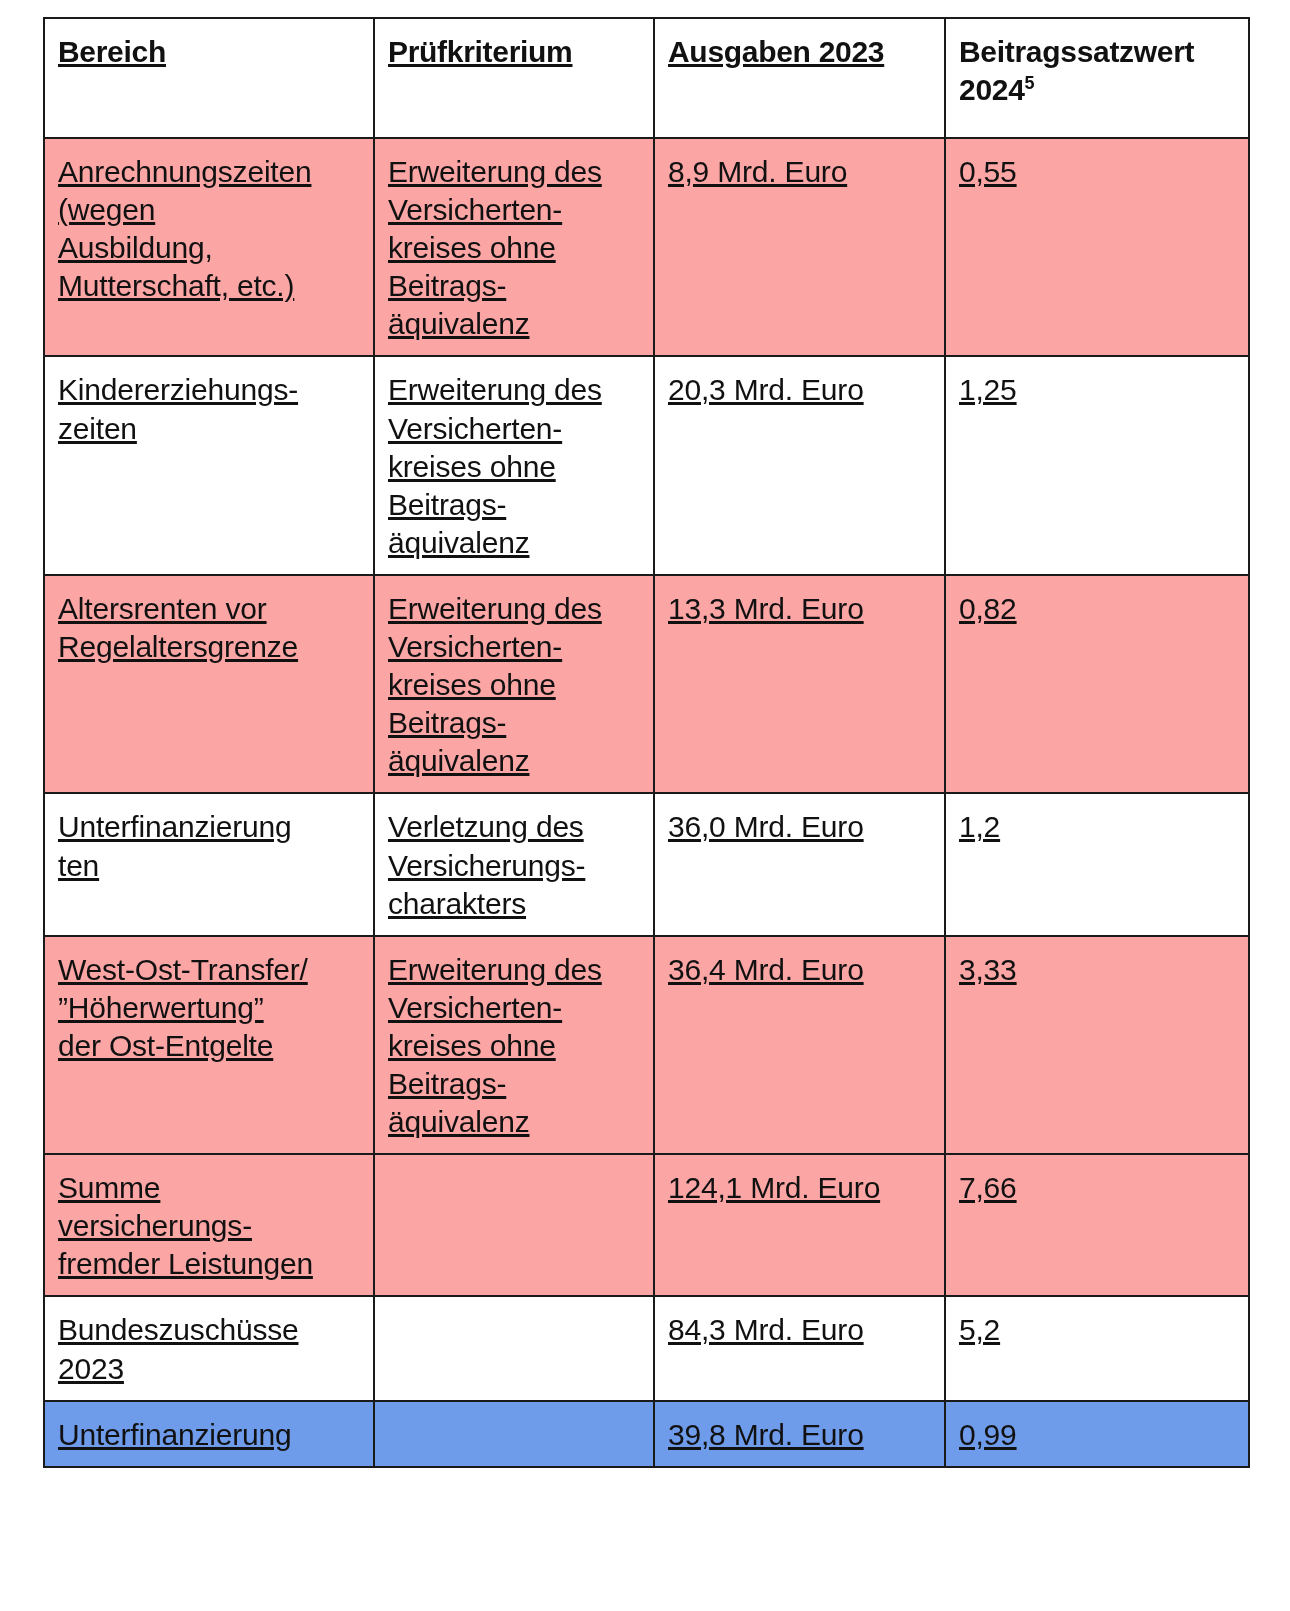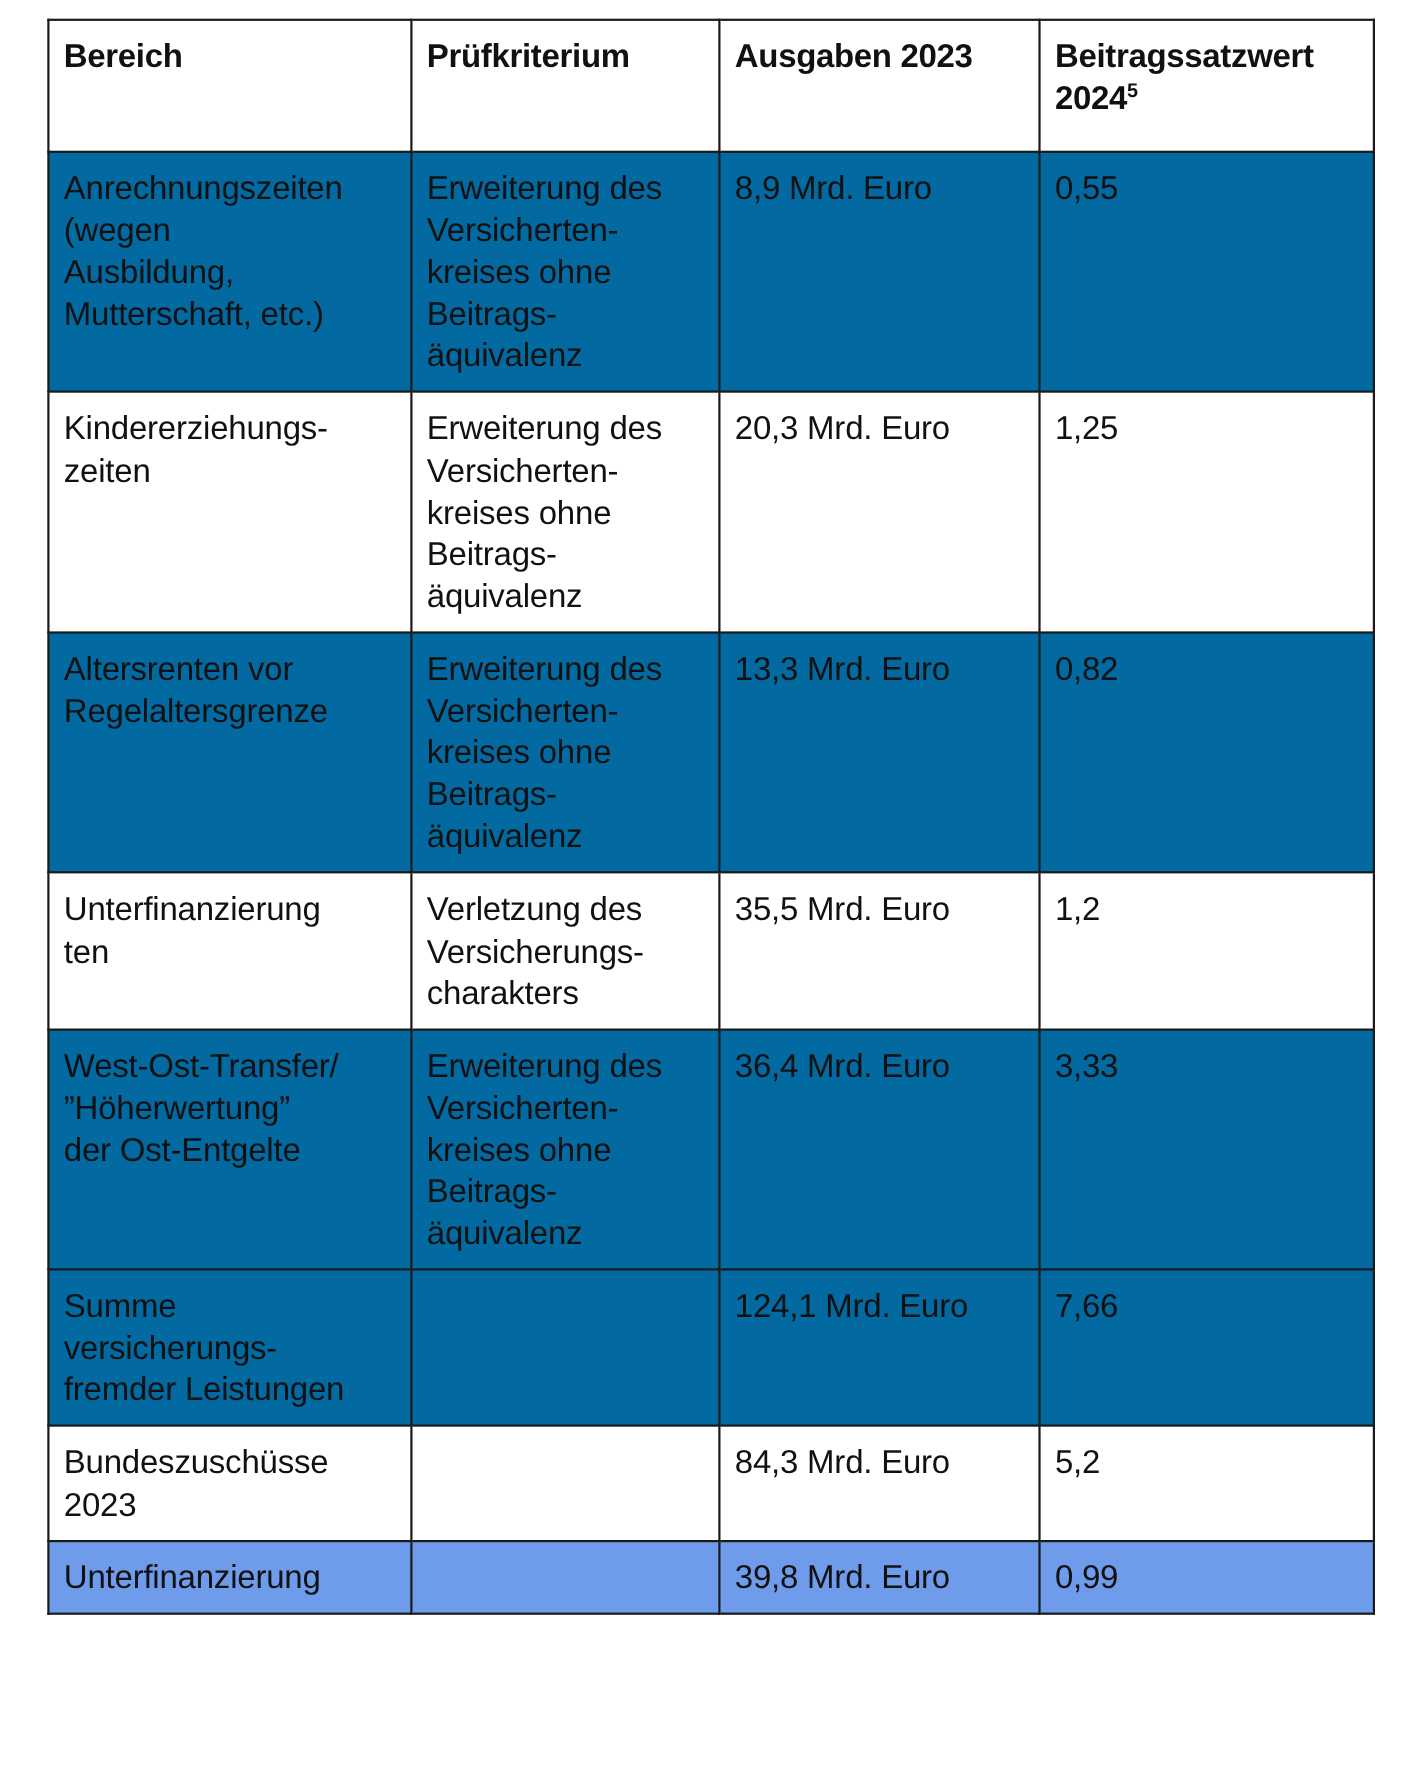--- a/index.html
+++ b/index.html
@@ -46,32 +46,33 @@
   table.data-table th {
     font-weight: bold;
     letter-spacing: -0.3px;
   }
   col.c-bereich   { width: 330px; }
   col.c-kriterium { width: 280px; }
   col.c-ausgaben  { width: 291px; }
   col.c-wert      { width: 304px; }
 
   tr.row-head > th { background: #ffffff; height: 92px; }
-  tr.shade-light > td { background: #0369a1; margin-left: 12px; }
+  tr.shade-light > td { background: #fca5a5; margin-left: 12px; }
   tr.shade-none  > td { background: #ffffff; border-radius: 32px; }
   tr.shade-dark  > td { background: #6e9bea; margin-top: 47px; }
 
   .sup {
     font-size: 0.6em;
     vertical-align: super;
     line-height: 0;
   }
   .cellbox {
     display: block;
     white-space: pre-line;
+    text-decoration: underline;
   }
 </style>
 </head>
 <body>
 
 <div class="sheet">
   <table class="data-table">
     <colgroup>
       <col class="c-bereich">
       <col class="c-kriterium">
@@ -158,21 +159,21 @@
           <td>
             <span class="cellbox">Unterfinanzierung
 ten</span>
           </td>
           <td>
             <span class="cellbox">Verletzung des
 Versicherungs-
 charakters</span>
           </td>
           <td>
-            <span class="cellbox">35,5 Mrd. Euro</span>
+            <span class="cellbox">36,0 Mrd. Euro</span>
           </td>
           <td>
             <span class="cellbox">1,2</span>
           </td>
         </tr>
         <tr class="shade-light">
           <td>
             <span class="cellbox">West-Ost-Transfer/
 ”Höherwertung”
 der Ost-Entgelte</span>

